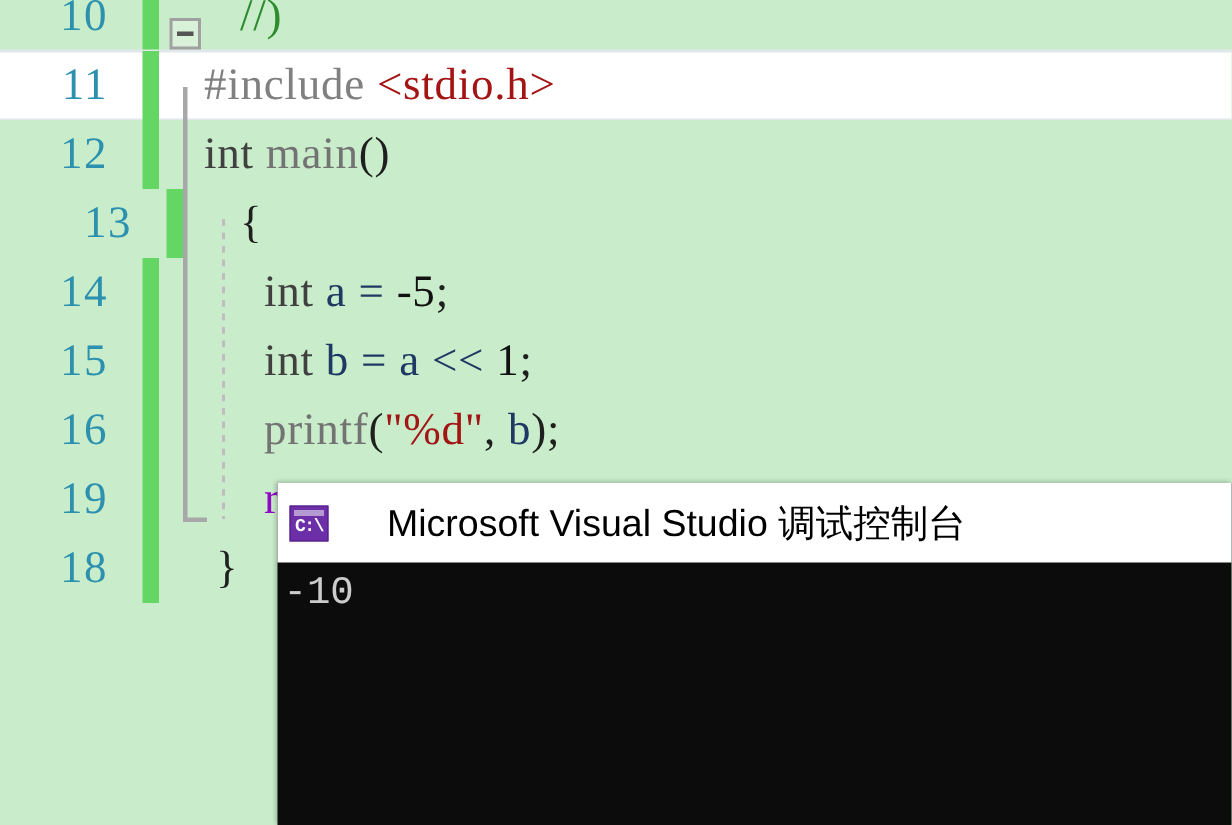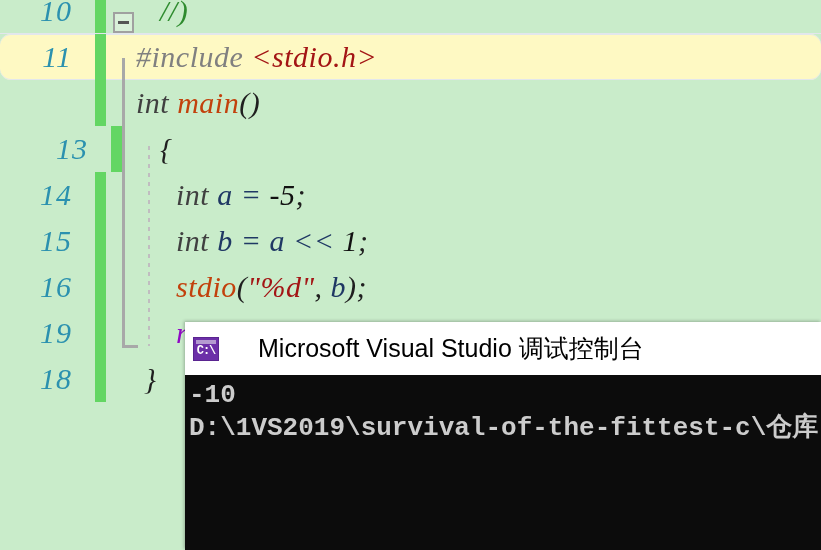--- a/index.html
+++ b/index.html
@@ -13,33 +13,31 @@
     overflow: hidden;
     position: relative;
     font-family: "Liberation Serif", "DejaVu Serif", serif;
   }
 
   
   #editor {
     position: absolute;
     inset: 0;
     background: #c9ecca;
-    font-style: italic;
   }
 
   .line {
     position: relative;
     height: 46px;
     line-height: 46px;
     white-space: pre;
   }
   .line.current {
-    background: #fef9c3;
+    background: #ffffff;
     box-shadow: inset 0 1px 0 #e2e7ec, inset 0 -1px 0 #e2e7ec;
-    border-radius: 11px;
   }
   .line.current::before {
     content: "";
     position: absolute;
     left: 0; right: 0; top: -1px;
     height: 1px;
     background: #e2e7ec;
   }
 
   
@@ -71,21 +69,21 @@
     left: 128px;
     top: 0;
     font-size: 30px;
     font-family: "Liberation Serif", "DejaVu Serif", serif;
     letter-spacing: 0.5px;
   }
 
   
   .kw      { color: #404040; }
   .kwctl   { color: #8f08c4; }
-  .fn      { color: #c2410c; }
+  .fn      { color: #737373; }
   .str     { color: #a31515; }
   .pre     { color: #808080; text-align: right; }
   .inc     { color: #a31515; }
   .cmt     { color: #2e8b2e; }
   .plain   { color: #1f1f1f; }
   .ident   { color: #1f3864; }
   .punc    { color: #1f1f1f; }
   .num     { color: #111111; }
 
   
@@ -192,48 +190,47 @@
     margin-left: 28px;
   }
   #console-body {
     padding: 4px 0 0 4px;
     color: #cccccc;
     font-family: "Liberation Mono", "DejaVu Sans Mono", monospace;
     font-size: 26px;
     line-height: 33px;
     white-space: pre;
     overflow: hidden;
-    font-weight: bold;
   }
 </style>
 </head>
 <body>
 
 <div id="editor">
   <div id="editor-lines">
       <div class="line" style="position: absolute; left: 0px; right: 0px; top: -12px;"><div class="lnum">10</div><div class="changebar"></div><div class="code"><span class="plain">    </span><span class="cmt">//)</span></div></div>
       <div class="line current" style="position: absolute; left: 0px; right: 0px; top: 34px;"><div class="lnum">11</div><div class="changebar"></div><div class="code"><span class="plain"> </span><span class="pre">#include </span><span class="inc">&lt;stdio.h&gt;</span></div></div>
-      <div class="line" style="position: absolute; left: 0px; right: 0px; top: 80px;"><div class="changebar"></div><div class="code"><span class="plain"> </span><span class="kw">int</span><span class="plain"> </span><span class="fn">main</span><span class="punc">()</span></div></div>
+      <div class="line" style="position: absolute; left: 0px; right: 0px; top: 80px;"><div class="lnum">12</div><div class="changebar"></div><div class="code"><span class="plain"> </span><span class="kw">int</span><span class="plain"> </span><span class="fn">main</span><span class="punc">()</span></div></div>
       <div class="line" style="position: absolute; left: 16px; right: 0px; top: 126px;"><div class="lnum">13</div><div class="changebar"></div><div class="code"><span class="punc">  {</span></div></div>
       <div class="line" style="position: absolute; left: 0px; right: 0px; top: 172px;"><div class="lnum">14</div><div class="changebar"></div><div class="code"><span class="plain">      </span><span class="kw">int</span><span class="plain"> </span><span class="ident">a</span><span class="plain"> </span><span class="ident">=</span><span class="plain"> </span><span class="num">-5</span><span class="punc">;</span></div></div>
       <div class="line" style="position: absolute; left: 0px; right: 0px; top: 218px;"><div class="lnum">15</div><div class="changebar"></div><div class="code"><span class="plain">      </span><span class="kw">int</span><span class="plain"> </span><span class="ident">b</span><span class="plain"> </span><span class="ident">=</span><span class="plain"> </span><span class="ident">a</span><span class="plain"> </span><span class="ident">&lt;&lt;</span><span class="plain"> </span><span class="num">1</span><span class="punc">;</span></div></div>
-      <div class="line" style="position: absolute; left: 0px; right: 12px; top: 264px;"><div class="lnum">16</div><div class="changebar"></div><div class="code"><span class="plain">      </span><span class="fn">stdio</span><span class="punc">(</span><span class="str">"%d"</span><span class="punc">, </span><span class="ident">b</span><span class="punc">);</span></div></div>
+      <div class="line" style="position: absolute; left: 0px; right: 12px; top: 264px;"><div class="lnum">16</div><div class="changebar"></div><div class="code"><span class="plain">      </span><span class="fn">printf</span><span class="punc">(</span><span class="str">"%d"</span><span class="punc">, </span><span class="ident">b</span><span class="punc">);</span></div></div>
       <div class="line" style="position: absolute; left: 0px; right: 0px; top: 310px;"><div class="lnum">19</div><div class="changebar"></div><div class="code"><span class="plain">      </span><span class="kwctl">return</span><span class="plain"> </span><span class="num">0</span><span class="punc">;</span></div></div>
       <div class="line" style="position: absolute; left: 0px; right: 0px; top: 356px;"><div class="lnum">18</div><div class="changebar"></div><div class="code"><span class="punc">  }</span></div></div>
     </div>
 
   <div class="collapse-box">
     <i></i>
   </div>
   <div class="outline-line"></div>
   <div class="outline-foot"></div>
   <div class="indent-guide"></div>
 </div>
 
 <div id="console-window">
   <div id="console-titlebar">
     <div id="console-icon">
       <span>C:\</span>
     </div>
     <div id="console-title-text">Microsoft Visual Studio 调试控制台</div>
   </div>
-  <div id="console-body"><div>-10</div><div>D:\1VS2019\survival-of-the-fittest-c\仓库</div></div>
+  <div id="console-body"><div>-10</div></div>
 </div>
 
 </body></html>

